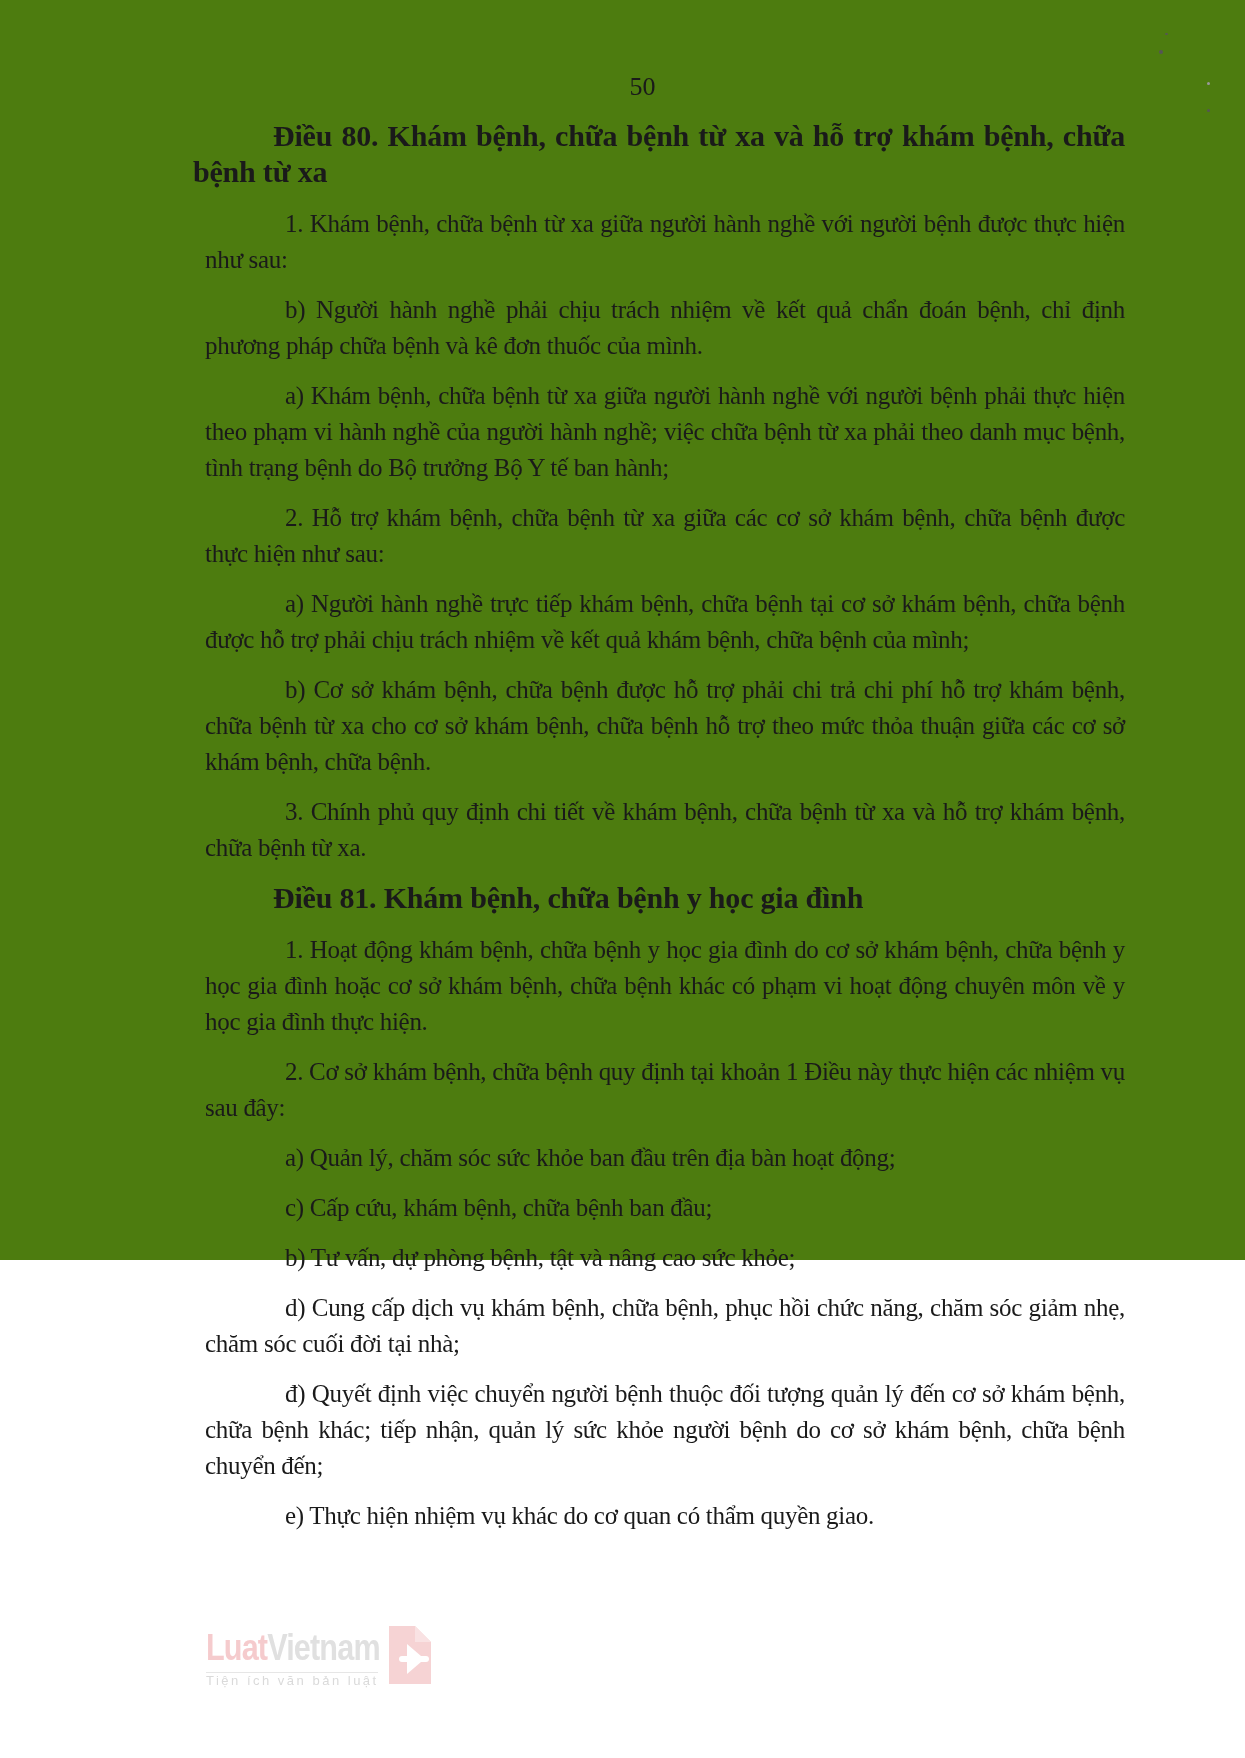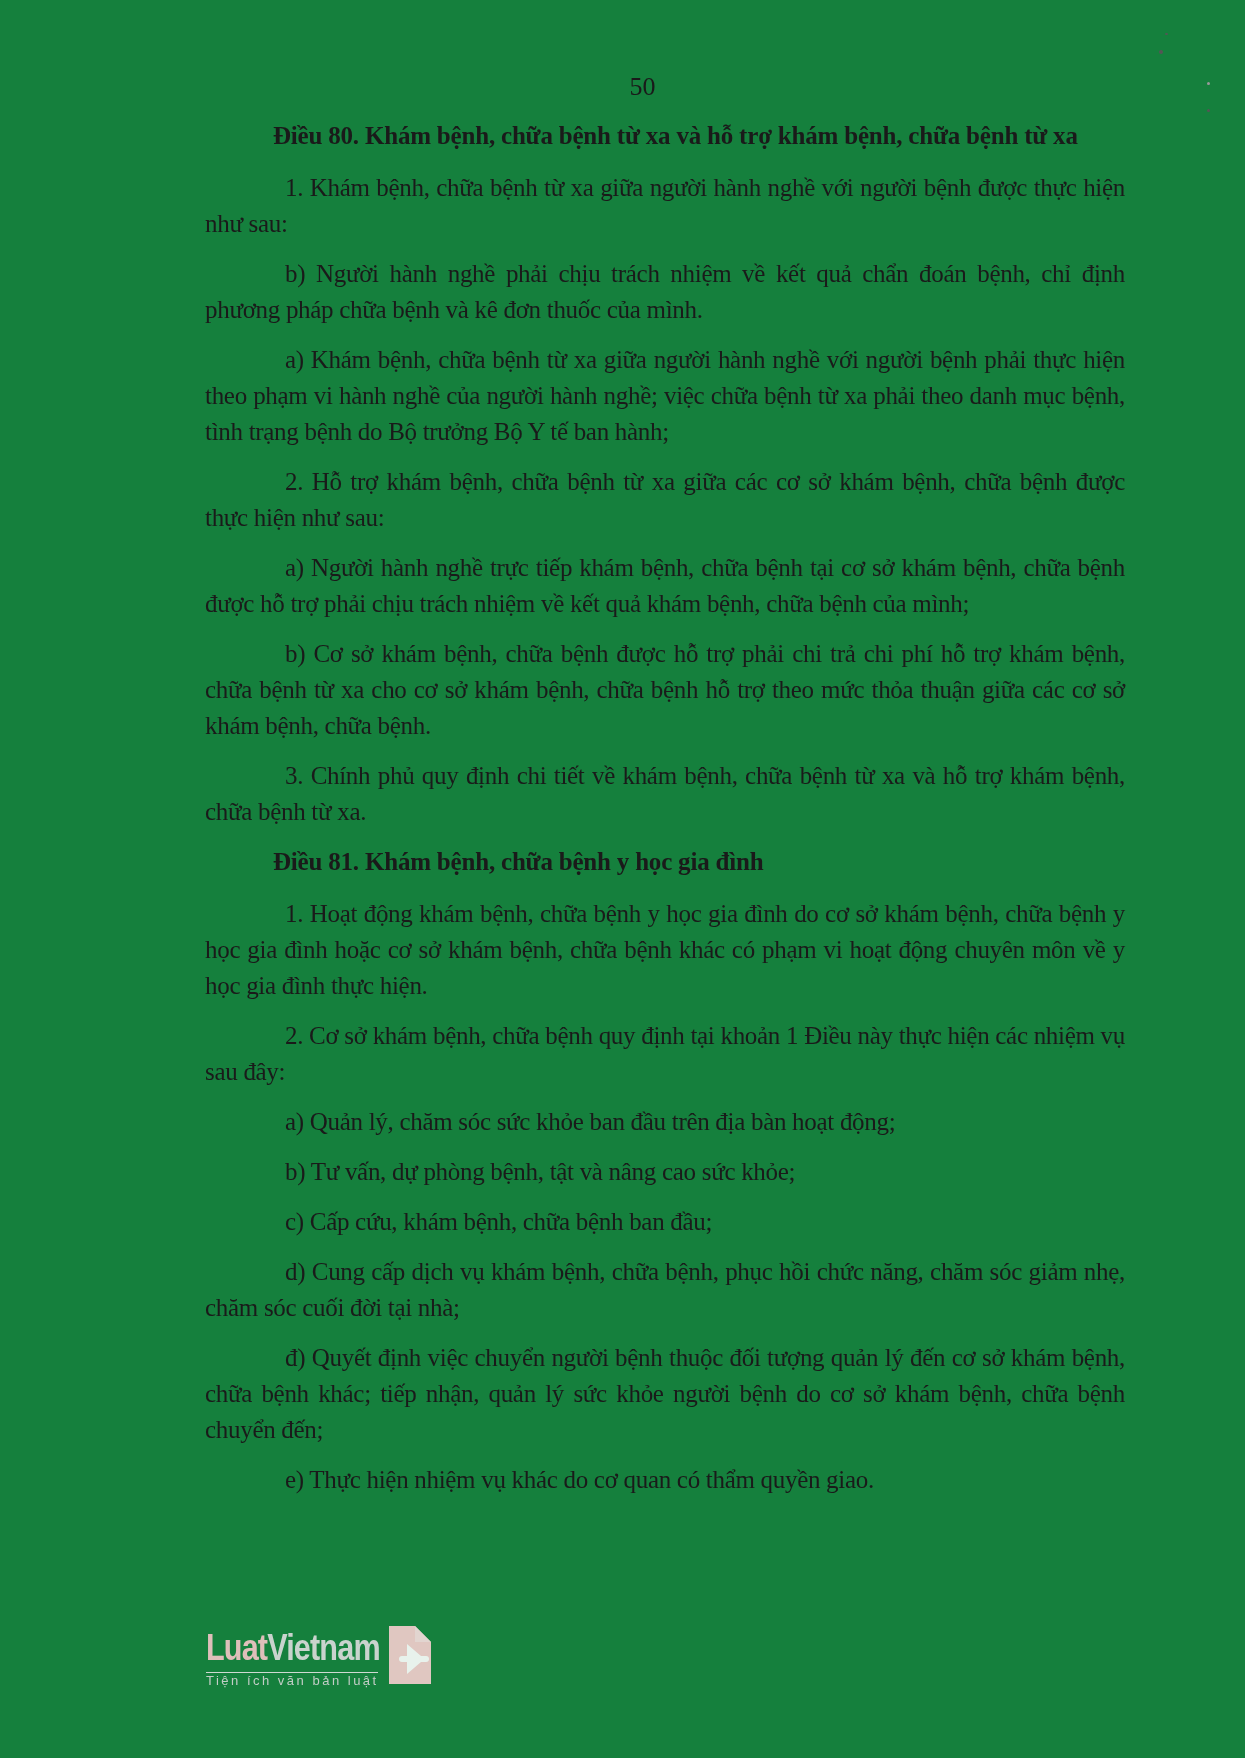--- a/index.html
+++ b/index.html
@@ -11,22 +11,22 @@
       width: 1245px;
       height: 1758px;
       position: relative;
       overflow: hidden;
       font-family: "Liberation Serif", "DejaVu Serif", serif;
       color: #1a1a1a;
     }
     .page {
       position: absolute;
       left: 0; top: 0;
-      width: 1245px; height: 1758px;
-      background: #15803d;
+      width: 1245px; height: 1260px;
+      background: #4d7c0f;
     }
     .page-number {
       position: absolute;
       top: 72px;
       left: 0;
       width: 1245px;
       text-align: center;
       font-size: 26px;
       padding-left: 0;
       box-sizing: border-box;
@@ -38,21 +38,21 @@
       top: 118px;
       width: 932px;
       font-size: 25px;
       line-height: 36px;
       text-align: justify;
     }
     .article-title {
       font-weight: bold;
       text-indent: 80px;
       margin: 0 0 16px 0;
-      font-size: 25px;
+      font-size: 30px;
       letter-spacing: -0.2px;
     }
     .para {
       text-indent: 80px;
       margin: 0 0 14px 12px;
       letter-spacing: -0.3px;
     }
     .para.single {
       margin-bottom: 14px;
     }
@@ -132,22 +132,22 @@
       <p class="para">a) Người hành nghề trực tiếp khám bệnh, chữa bệnh tại cơ sở khám bệnh, chữa bệnh được hỗ trợ phải chịu trách nhiệm về kết quả khám bệnh, chữa bệnh của mình;</p>
       <p class="para">b) Cơ sở khám bệnh, chữa bệnh được hỗ trợ phải chi trả chi phí hỗ trợ khám bệnh, chữa bệnh từ xa cho cơ sở khám bệnh, chữa bệnh hỗ trợ theo mức thỏa thuận giữa các cơ sở khám bệnh, chữa bệnh.</p>
       <p class="para">3. Chính phủ quy định chi tiết về khám bệnh, chữa bệnh từ xa và hỗ trợ khám bệnh, chữa bệnh từ xa.</p>
     </section>
 
     <section>
       <p class="article-title">Điều 81. Khám bệnh, chữa bệnh y học gia đình</p>
       <p class="para">1. Hoạt động khám bệnh, chữa bệnh y học gia đình do cơ sở khám bệnh, chữa bệnh y học gia đình hoặc cơ sở khám bệnh, chữa bệnh khác có phạm vi hoạt động chuyên môn về y học gia đình thực hiện.</p>
       <p class="para">2. Cơ sở khám bệnh, chữa bệnh quy định tại khoản 1 Điều này thực hiện các nhiệm vụ sau đây:</p>
       <p class="para single">a) Quản lý, chăm sóc sức khỏe ban đầu trên địa bàn hoạt động;</p>
+      <p class="para single">c) Cấp cứu, khám bệnh, chữa bệnh ban đầu;</p>
       <p class="para single">b) Tư vấn, dự phòng bệnh, tật và nâng cao sức khỏe;</p>
-      <p class="para single">c) Cấp cứu, khám bệnh, chữa bệnh ban đầu;</p>
       <p class="para">d) Cung cấp dịch vụ khám bệnh, chữa bệnh, phục hồi chức năng, chăm sóc giảm nhẹ, chăm sóc cuối đời tại nhà;</p>
       <p class="para">đ) Quyết định việc chuyển người bệnh thuộc đối tượng quản lý đến cơ sở khám bệnh, chữa bệnh khác; tiếp nhận, quản lý sức khỏe người bệnh do cơ sở khám bệnh, chữa bệnh chuyển đến;</p>
       <p class="para single">e) Thực hiện nhiệm vụ khác do cơ quan có thẩm quyền giao.</p>
     </section>
   </div>
 
   <div class="watermark">
     <div class="wm-brand">
       <span class="wm-luat">Luat</span><span class="wm-vietnam">Vietnam</span>
     </div>

